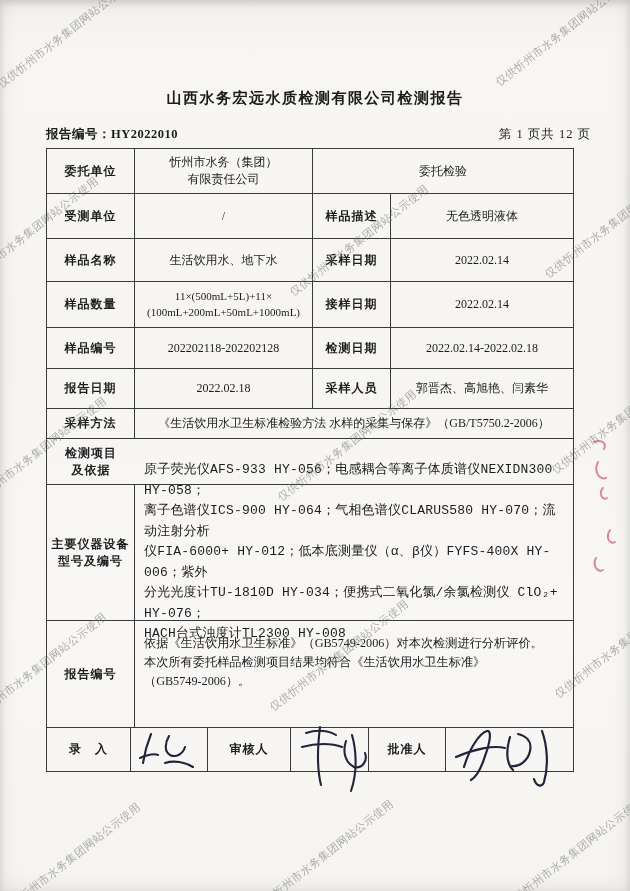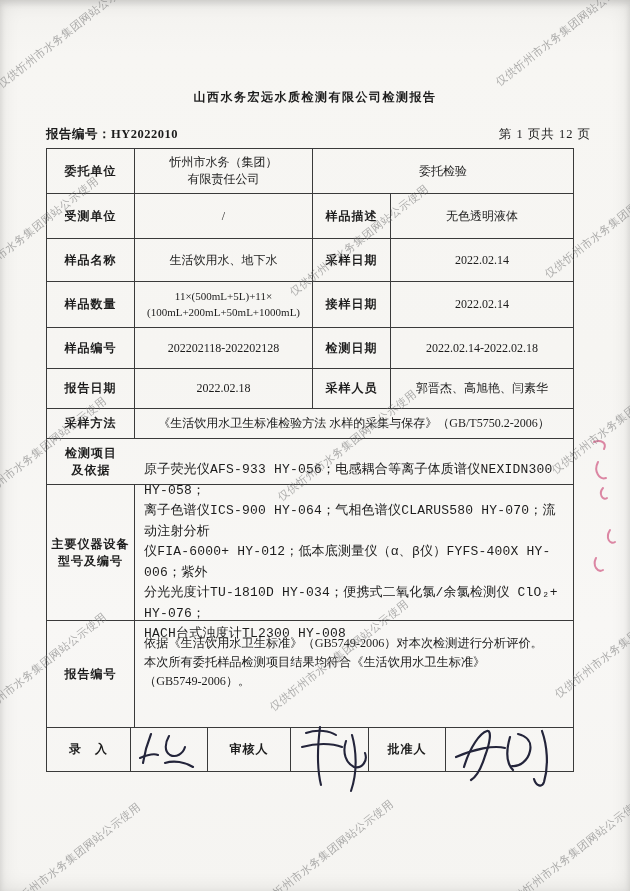--- a/index.html
+++ b/index.html
@@ -3,21 +3,21 @@
 <meta charset="utf-8">
 <style>
   html,body{margin:0;padding:0;background:#d8d6d2;}
   .page{
     position:relative;width:630px;height:891px;margin:0 auto;
     background:linear-gradient(180deg,#f3f2ef 0%,#f7f6f3 6%,#f6f5f2 40%,#f8f7f5 70%,#f5f4f1 100%);
     font-family:"Liberation Serif","DejaVu Serif",serif;color:#1c1c1c;
     overflow:hidden;box-shadow:inset 0 0 20px rgba(0,0,0,0.10), inset 0 3px 6px rgba(0,0,0,0.12);
   }
   .title{position:absolute;top:89px;left:0;width:100%;text-align:center;
-    font-size:12px;font-weight:700;letter-spacing:1.5px;}
+    font-size:15px;font-weight:700;letter-spacing:1.5px;}
   .meta{position:absolute;top:126px;left:46px;width:545px;display:flex;
     justify-content:space-between;font-size:12.5px;}
   .meta .left{font-weight:700;letter-spacing:0.5px;}
   .meta .right{font-weight:400;letter-spacing:1px;text-align:center;}
 
   .tbl{position:absolute;left:46px;top:148px;width:528px;border:1.6px solid #3a3a3a;box-sizing:border-box;background:transparent;}
   .row{display:flex;border-bottom:1.2px solid #3a3a3a;box-sizing:border-box;}
   .row:last-child{border-bottom:none;}
   .cell{border-right:1.2px solid #3a3a3a;display:flex;align-items:center;justify-content:center;
     text-align:center;font-size:12px;line-height:1.4;padding:2px 4px;box-sizing:border-box;overflow:visible;}

